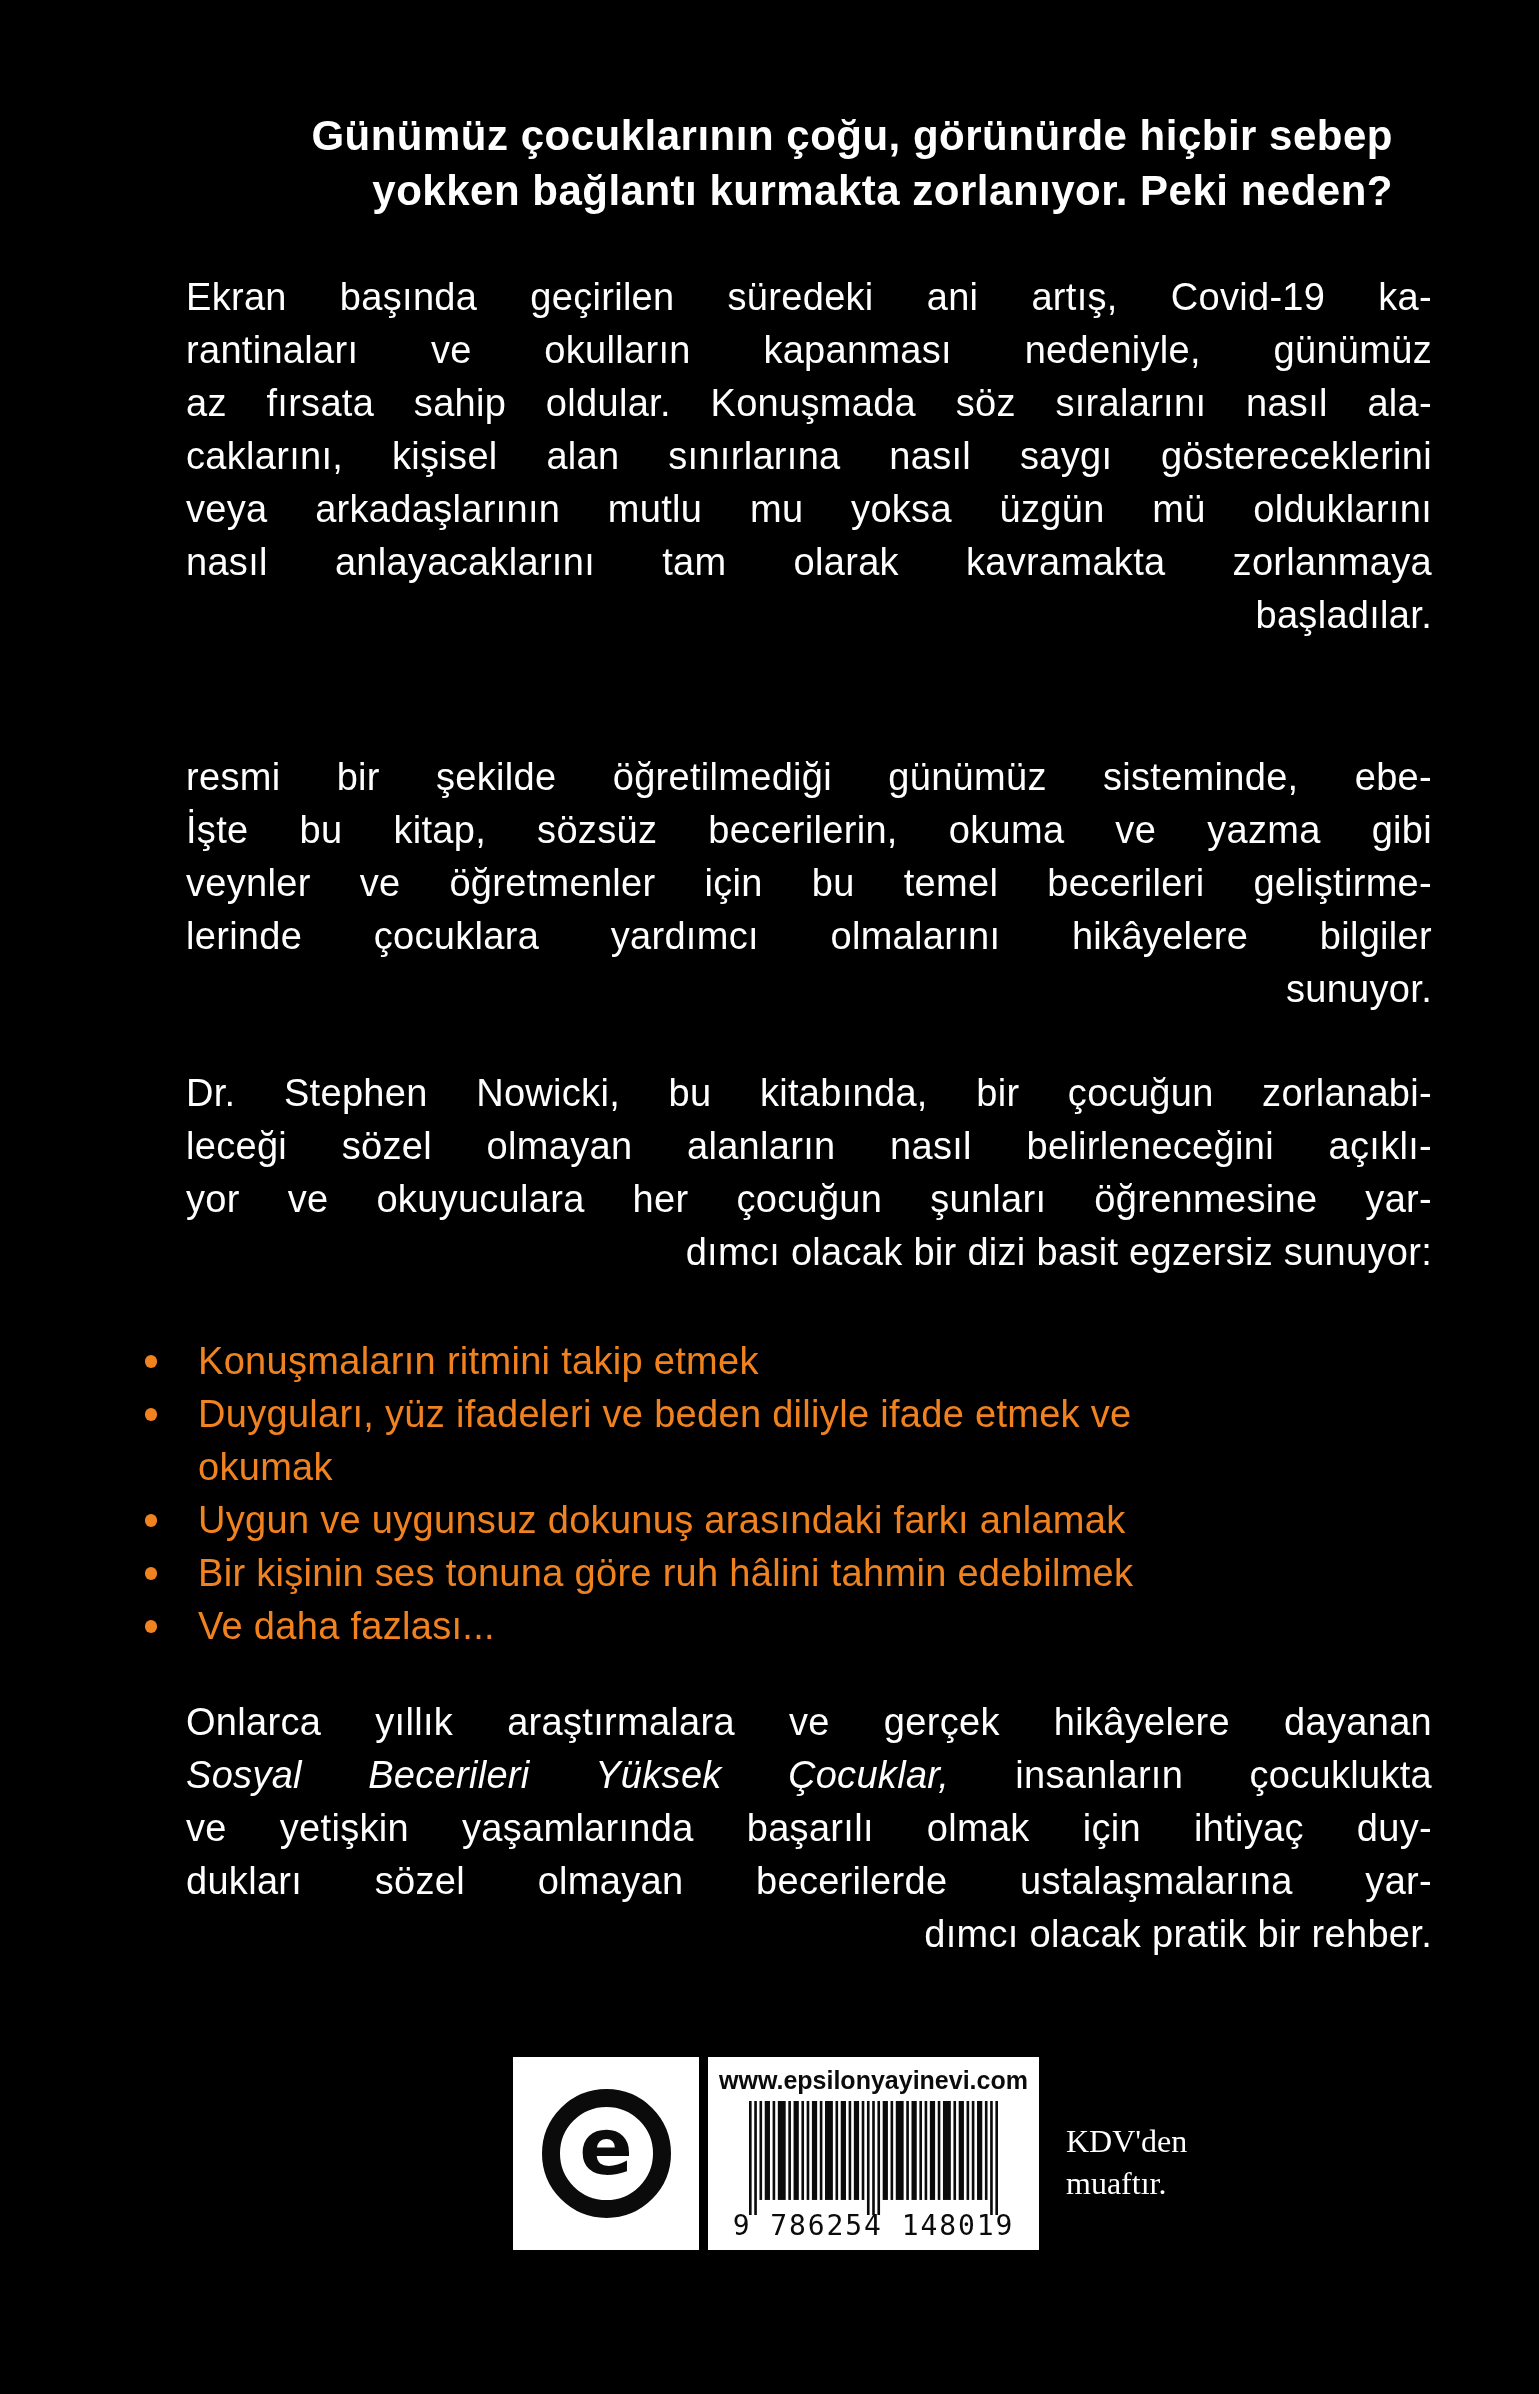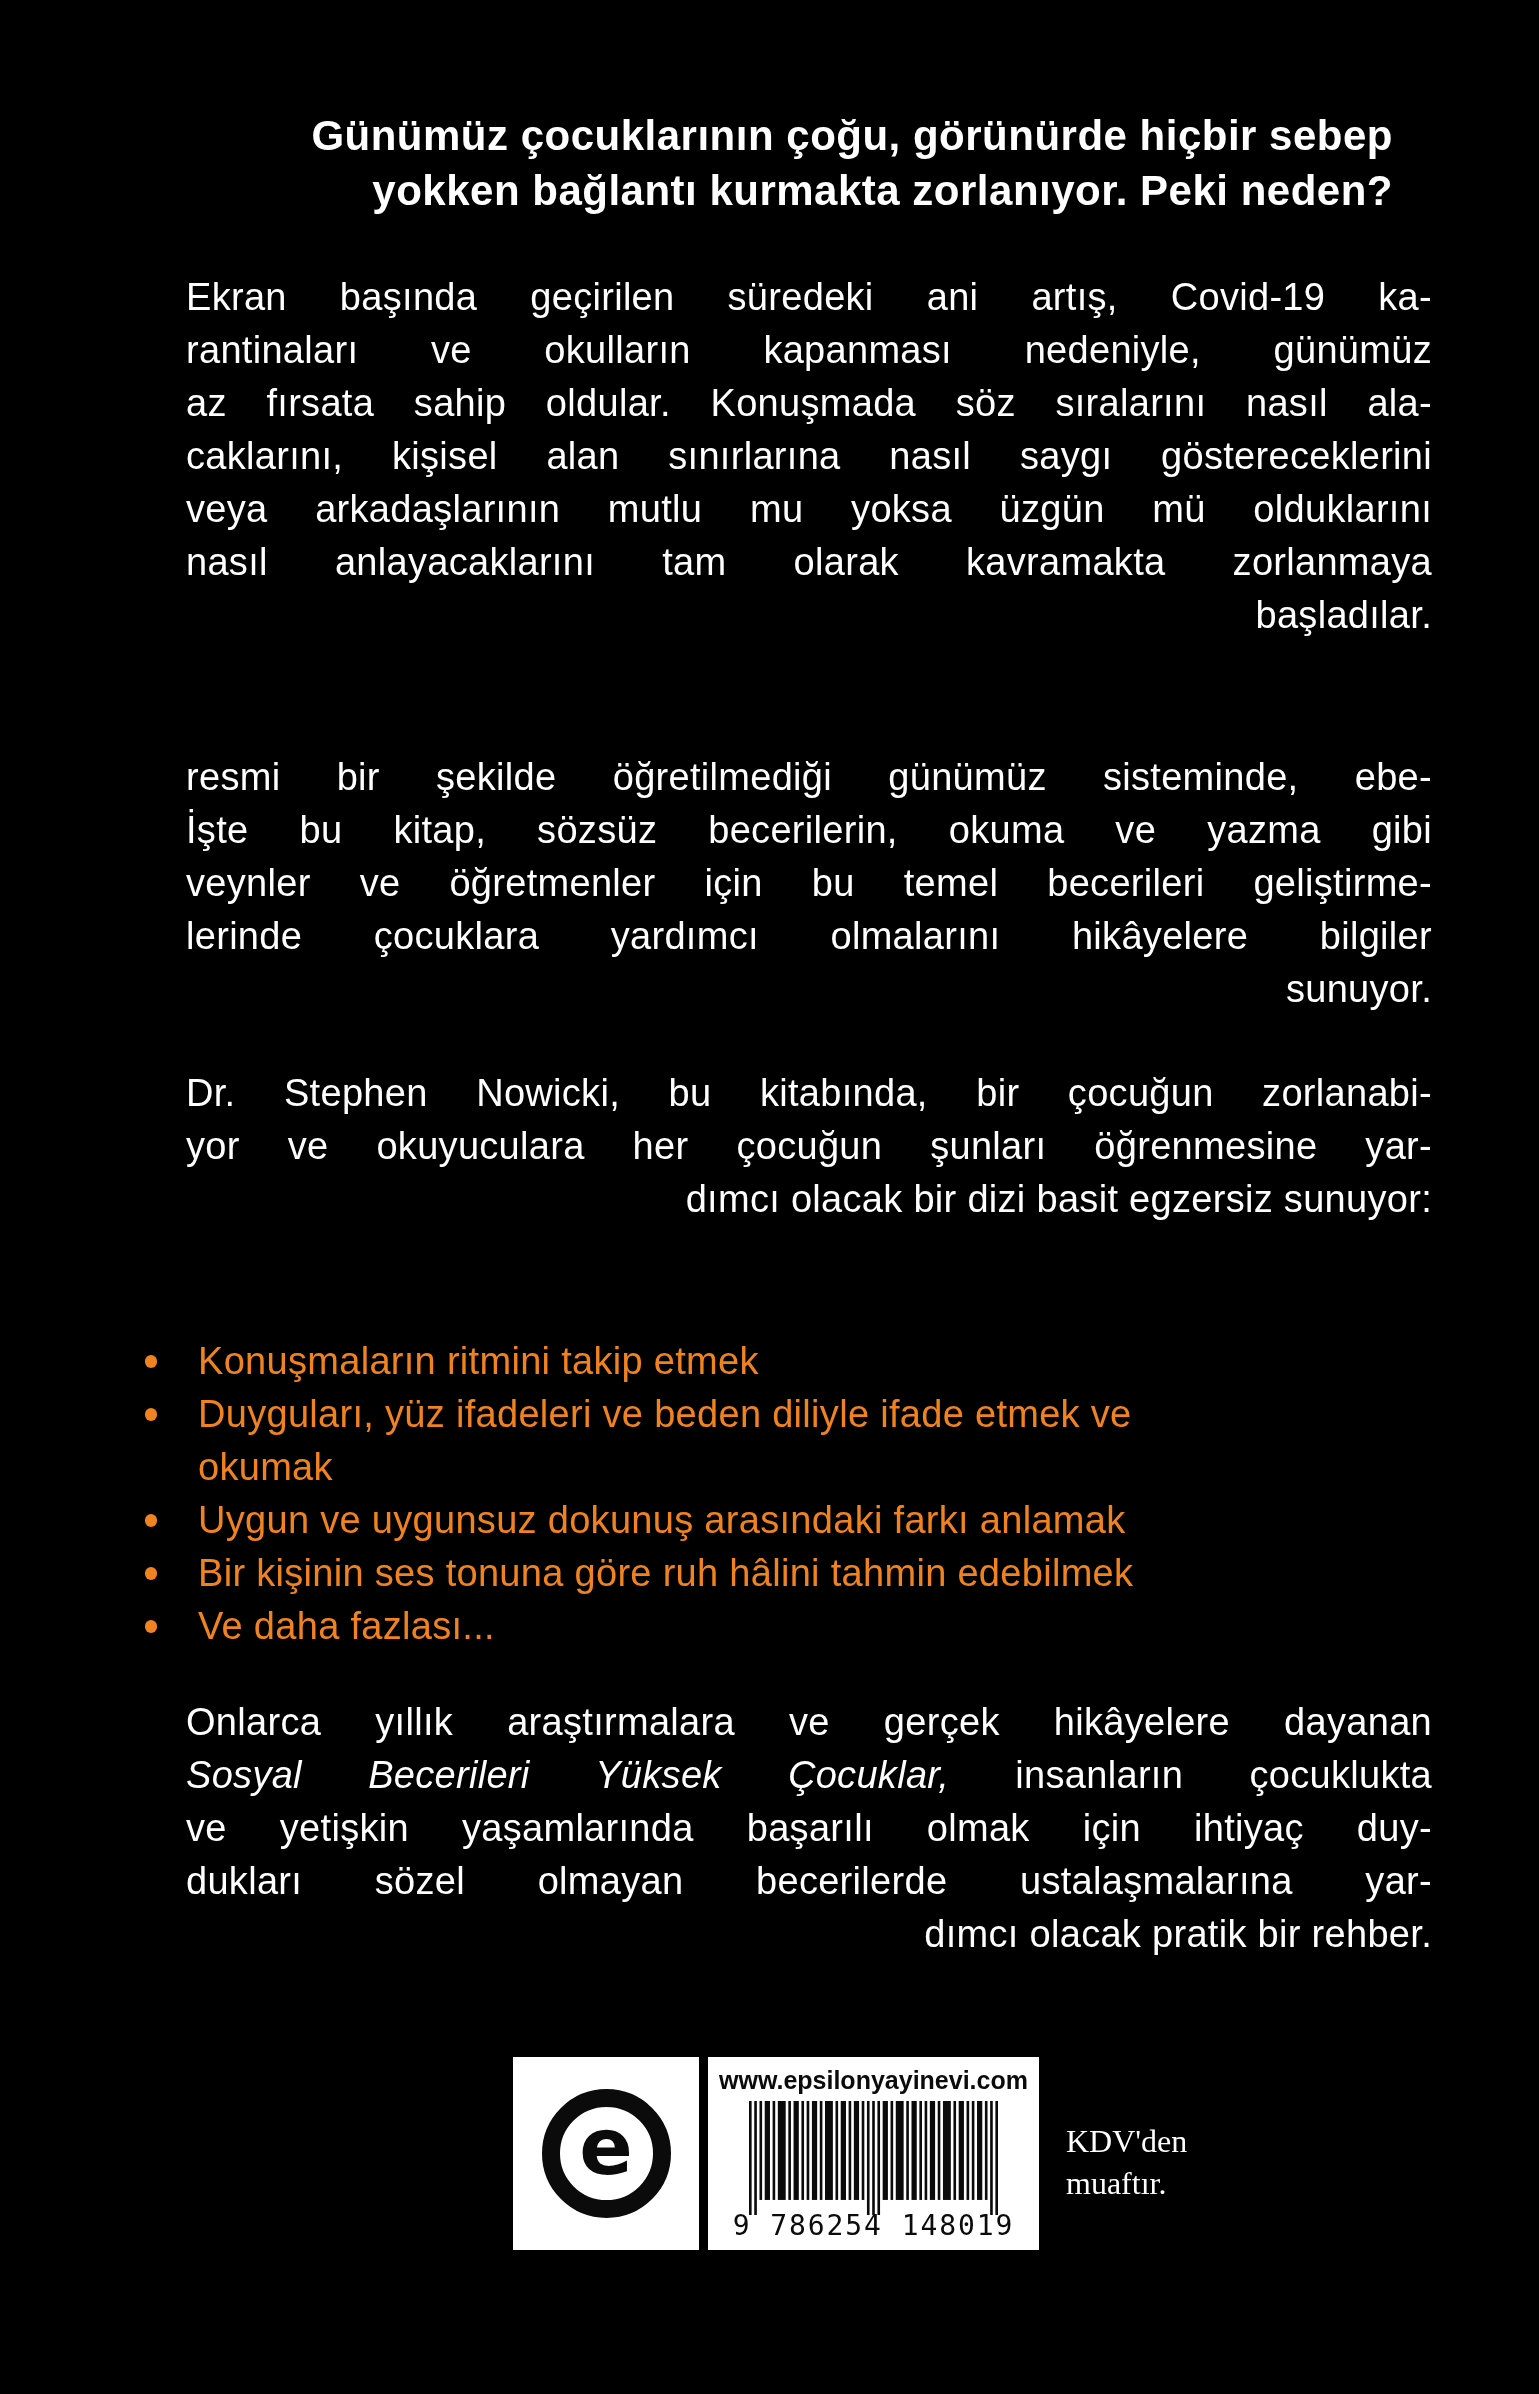--- a/index.html
+++ b/index.html
@@ -94,20 +94,21 @@
   <div class="para p2">
     <div class="jl">resmi bir şekilde öğretilmediği günümüz sisteminde, ebe-</div>
     <div class="jl">İşte bu kitap, sözsüz becerilerin, okuma ve yazma gibi</div>
     <div class="jl">veynler ve öğretmenler için bu temel becerileri geliştirme-</div>
     <div class="jl">lerinde çocuklara yardımcı olmalarını hikâyelere bilgiler</div>
     <div class="ll">sunuyor.</div>
   </div>
 
   <div class="para p3">
     <div class="jl">Dr. Stephen Nowicki, bu kitabında, bir çocuğun zorlanabi-</div>
+    <div class="jl">leceği sözel olmayan alanların nasıl belirleneceğini açıklı-</div>
     <div class="jl">yor ve okuyuculara her çocuğun şunları öğrenmesine yar-</div>
     <div class="ll">dımcı olacak bir dizi basit egzersiz sunuyor:</div>
   </div>
 
   <div class="bullets">
     <div class="bullet">
       <span class="dot"></span>
       <div class="btxt">
         <div>Konuşmaların ritmini takip etmek</div>
       </div>

